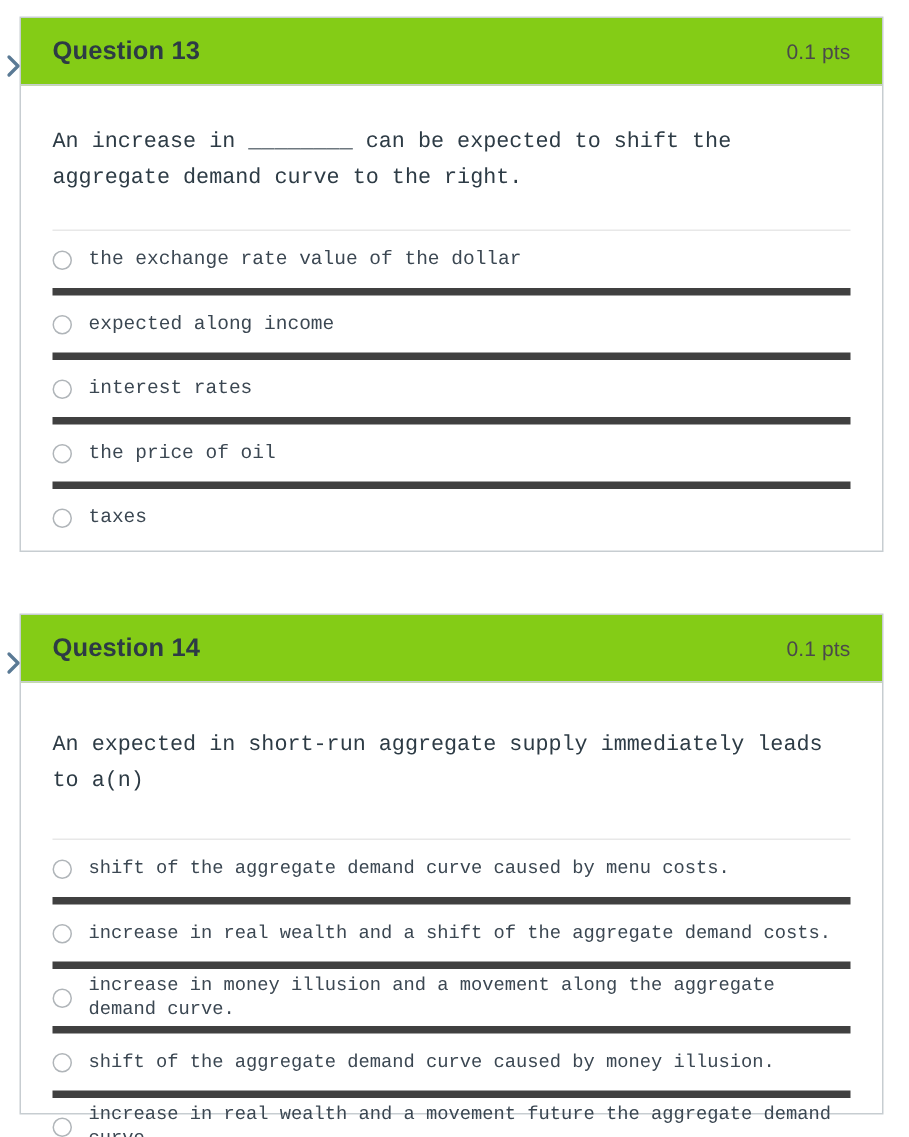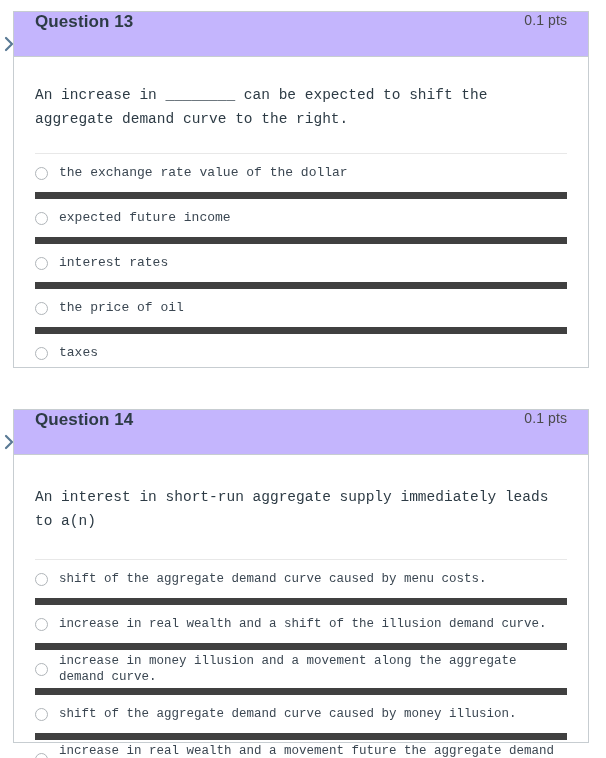--- a/index.html
+++ b/index.html
@@ -42,24 +42,24 @@
     height: 18px;
     overflow: hidden;
   }
   #edge-chevron-13 { top: 23px; }
   #edge-chevron-14 { top: 23px; }
   .edge-chevron svg { display: block; }
 
   
   .q-header {
     height: 45px;
-    background: #c4b5fd;
+    background: #84cc16;
     border-bottom: 1px solid #c7cdd1;
     display: flex;
-    align-items: flex-start;
+    align-items: center;
     justify-content: space-between;
     padding: 0 21px;
     box-sizing: border-box;
   }
   .q-title {
     font-size: 17px;
     font-weight: bold;
     color: #2d3b45;
     letter-spacing: 0.1px;
   }
@@ -90,21 +90,21 @@
   }
 
   
   .answers {
     border-top: 1px solid #e8e8e8;
   }
   .answer-row {
     display: flex;
     align-items: center;
     height: 38px;
-    border-bottom: 7px solid #404040;
+    border-bottom: 5px solid #404040;
     cursor: pointer;
   }
   .answer-row:last-child {
     border-bottom: none;
   }
   .radio {
     flex: 0 0 auto;
     width: 13px;
     height: 13px;
     border: 1px solid #b0b5b9;
@@ -142,21 +142,21 @@
     <div class="q-body">
       <div class="q-text">An increase in ________ can be expected to shift the aggregate demand curve to the right.</div>
 
       <div class="answers">
         <div class="answer-row">
           <span class="radio"></span>
           <span class="answer-label">the exchange rate value of the dollar</span>
         </div>
         <div class="answer-row">
           <span class="radio"></span>
-          <span class="answer-label">expected future income</span>
+          <span class="answer-label">expected along income</span>
         </div>
         <div class="answer-row">
           <span class="radio"></span>
           <span class="answer-label">interest rates</span>
         </div>
         <div class="answer-row">
           <span class="radio"></span>
           <span class="answer-label">the price of oil</span>
         </div>
         <div class="answer-row">
@@ -174,30 +174,30 @@
         <path d="M5 3 L11 9 L5 15" fill="none" stroke="#5a7a95" stroke-width="2.2" stroke-linecap="round" stroke-linejoin="round"></path>
       </svg>
     </div>
 
     <div class="q-header">
       <span class="q-title">Question 14</span>
       <span class="q-points">0.1 pts</span>
     </div>
 
     <div class="q-body">
-      <div class="q-text">An interest in short-run aggregate supply immediately leads to a(n)</div>
+      <div class="q-text">An expected in short-run aggregate supply immediately leads to a(n)</div>
 
       <div class="answers">
         <div class="answer-row">
           <span class="radio"></span>
           <span class="answer-label">shift of the aggregate demand curve caused by menu costs.</span>
         </div>
         <div class="answer-row">
           <span class="radio"></span>
-          <span class="answer-label">increase in real wealth and a shift of the illusion demand curve.</span>
+          <span class="answer-label">increase in real wealth and a shift of the aggregate demand costs.</span>
         </div>
         <div class="answer-row">
           <span class="radio"></span>
           <span class="answer-label">increase in money illusion and a movement along the aggregate demand curve.</span>
         </div>
         <div class="answer-row">
           <span class="radio"></span>
           <span class="answer-label">shift of the aggregate demand curve caused by money illusion.</span>
         </div>
         <div class="answer-row">

